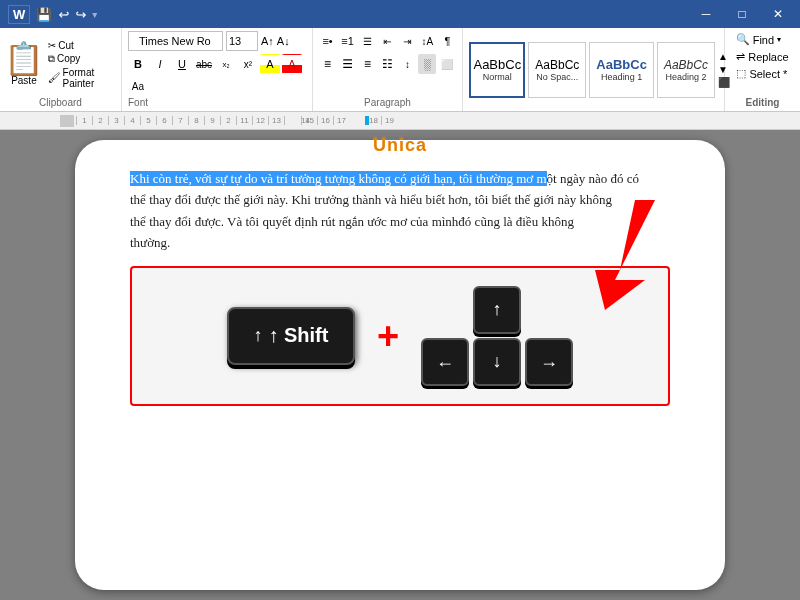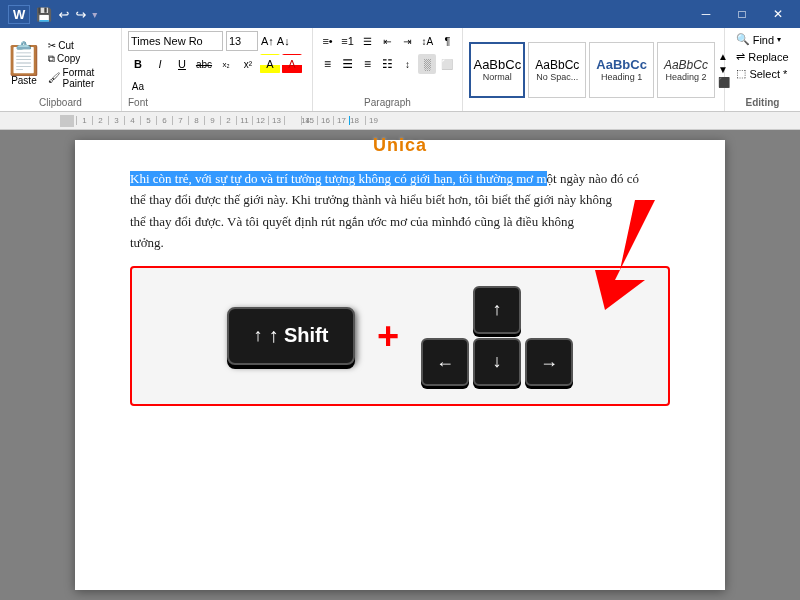--- a/index.html
+++ b/index.html
@@ -29,21 +29,21 @@
       display: flex;
       align-items: center;
     }
     .ribbon-tab.active {
       background: #fff;
       color: #333;
     }
     .font-select {
       border: 1px solid #c0c0c0;
       font-size: 11px;
-      padding: 1px 2px;
+      padding: 1px 10px;
       width: 95px;
       height: 20px;
     }
     .font-size-select {
       border: 1px solid #c0c0c0;
       font-size: 11px;
       padding: 1px 2px;
       width: 35px;
       height: 20px;
     }
@@ -244,36 +244,36 @@
       <span style="width:16px;text-align:center;border-left:1px solid #bbb;">8</span>
       <span style="width:16px;text-align:center;border-left:1px solid #bbb;">9</span>
       <span style="width:16px;text-align:center;border-left:1px solid #bbb;">2</span>
       <span style="width:16px;text-align:center;border-left:1px solid #bbb;">11</span>
       <span style="width:16px;text-align:center;border-left:1px solid #bbb;">12</span>
       <span style="width:16px;text-align:center;border-left:1px solid #bbb;">13</span>
       <span style="width:16px;text-align:right;border-left:1px solid #bbb;padding-left:16px;">14</span>
       <span style="width:16px;text-align:center;border-left:1px solid #bbb;">15</span>
       <span style="width:16px;text-align:center;border-left:1px solid #bbb;">16</span>
       <span style="width:16px;text-align:center;border-left:1px solid #bbb;">17</span>
-      <span style="width:16px;text-align:left;border-left:1px solid #0ea5e9;">18</span>
+      <span style="width:16px;text-align:left;border-left:4px solid #0ea5e9;margin-left:16px;">18</span>
       <span style="width:16px;text-align:center;border-left:1px solid #bbb;">19</span>
     </div>
   </div>
 
   <div style="background:#808080;flex:1;display:flex;justify-content:center;padding:10px 0;overflow:hidden;position:relative;">
 
     <div style="position:absolute;top:5px;left:50%;transform:translateX(-50%);font-size:18px;font-weight:bold;color:#e67e00;font-family:Arial;z-index:20;letter-spacing:1px;text-shadow:0 0 3px rgba(255,255,255,0.5);">Unica</div>
 
-    <div style="background:white;width:650px;padding:28px 55px 20px 55px;box-shadow:0 2px 10px rgba(0,0,0,0.4);position:relative;">
+    <div style="background:white;width:650px;padding:28px 55px 20px 55px;box-shadow:0 2px 10px rgba(0,0,0,0.4);position:relative;border-radius:29px;">
 
       <div style="font-family:'Times New Roman',Times,serif;font-size:13px;line-height:1.65;color:#222;margin-bottom:12px;">
         <span style="background:#3399ff;color:white;">Khi còn trẻ, với sự tự do và trí tưởng tượng không có giới hạn, tôi thường mơ m</span><span>ột ngày nào đó có</span><br>
         <span>thể thay đổi được thế giới này. Khi trưởng thành và hiểu biết hơn, tôi biể</span><span>t thế giới này không</span><br>
         <span>thể thay đổi được.   Và tôi quyết định rút ngắn ước mơ của mình</span><span>đó cũng là điều không</span><br>
-        <span>tưởng.</span>
+        <span>thường.</span>
       </div>
 
       <div style="position:absolute;top:50px;right:40px;pointer-events:none;z-index:5;">
         <svg width="120" height="120" viewBox="0 0 120 120">
           <polygon points="70,10 90,10 50,90 80,90 40,120 30,80 55,80" fill="red"></polygon>
         </svg>
       </div>
 
       <div style="border:2px solid red;border-radius:4px;padding:18px 24px;display:flex;align-items:center;justify-content:center;gap:22px;background:#f5f5f5;margin-top:8px;">
 

